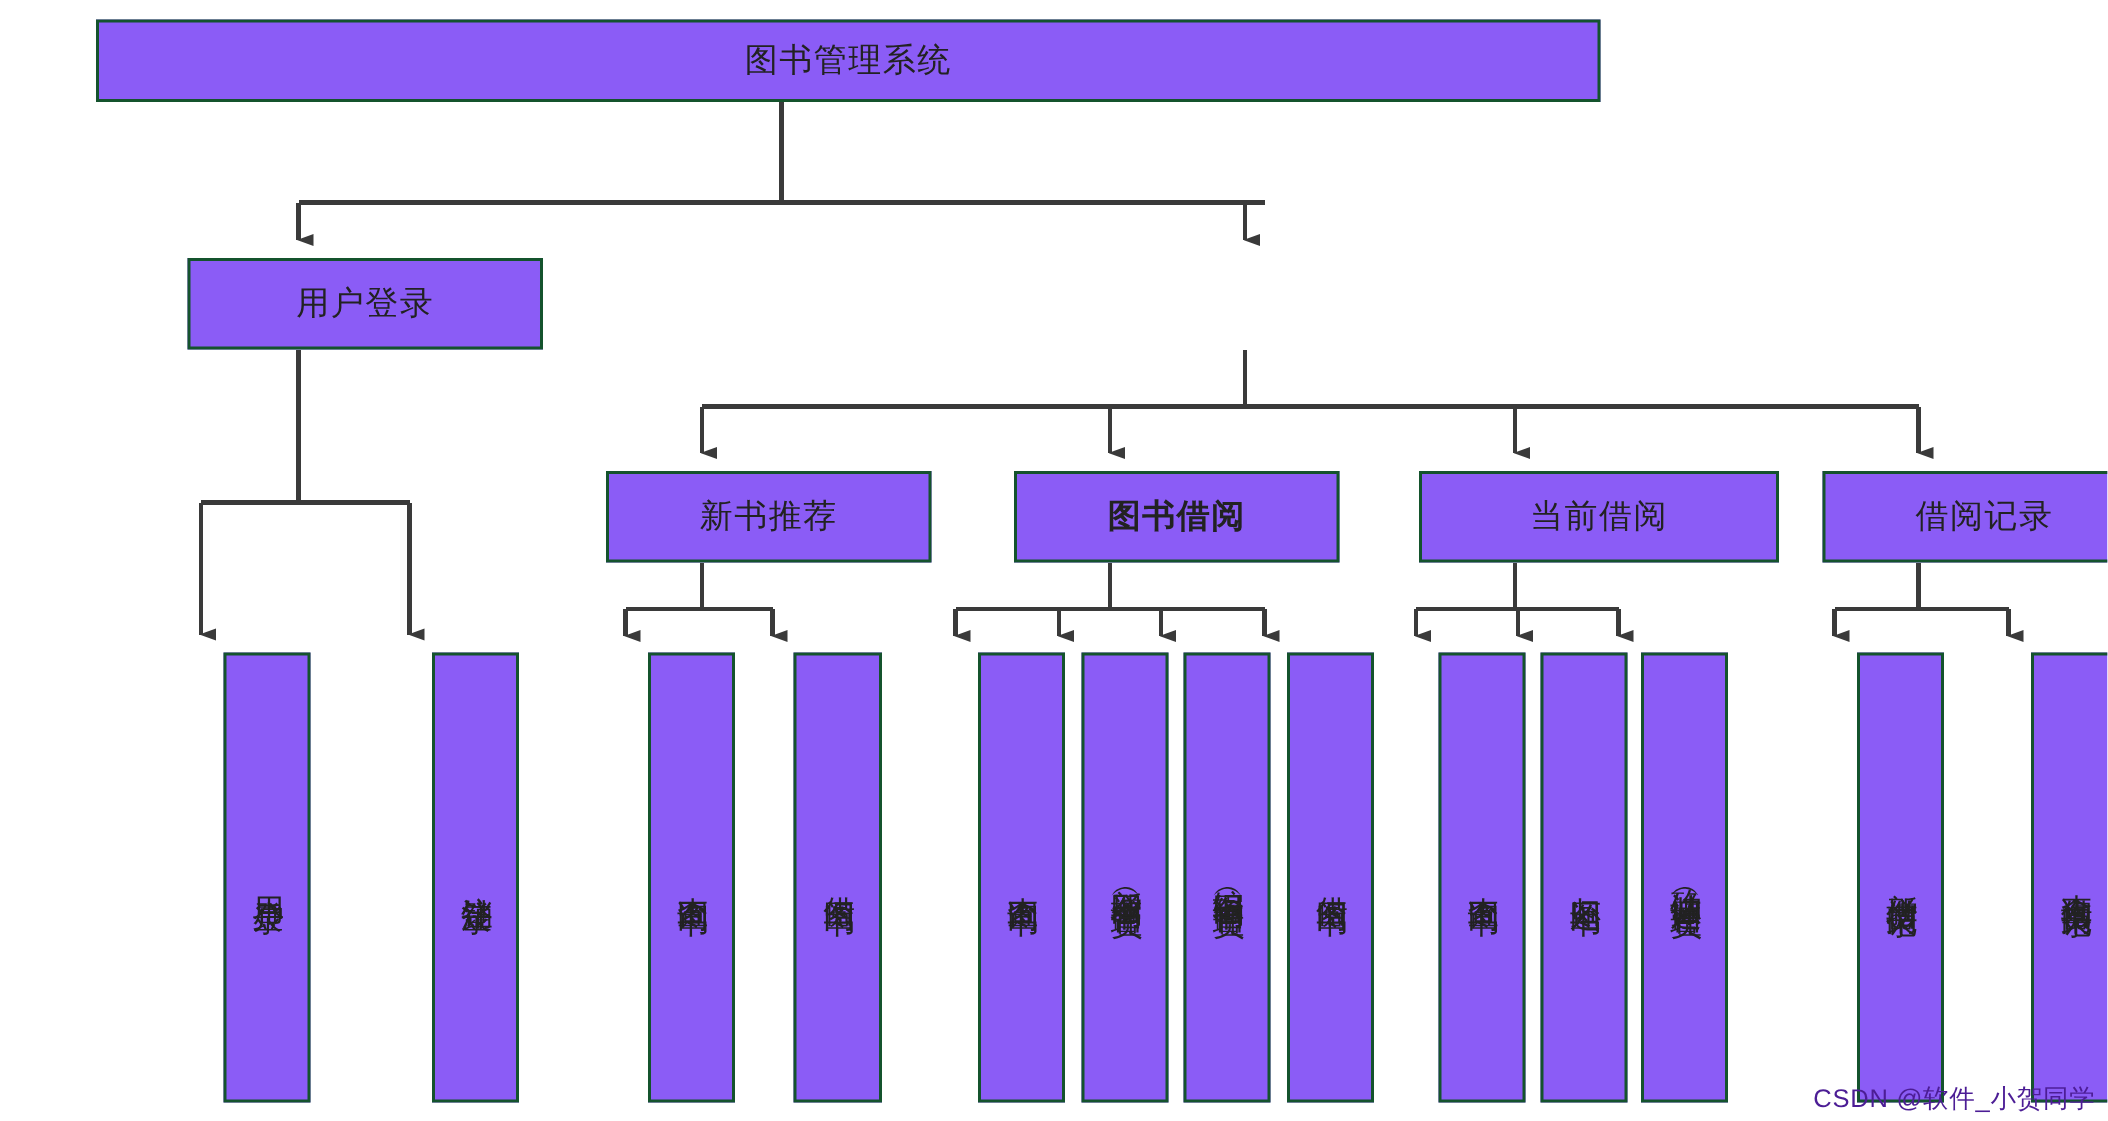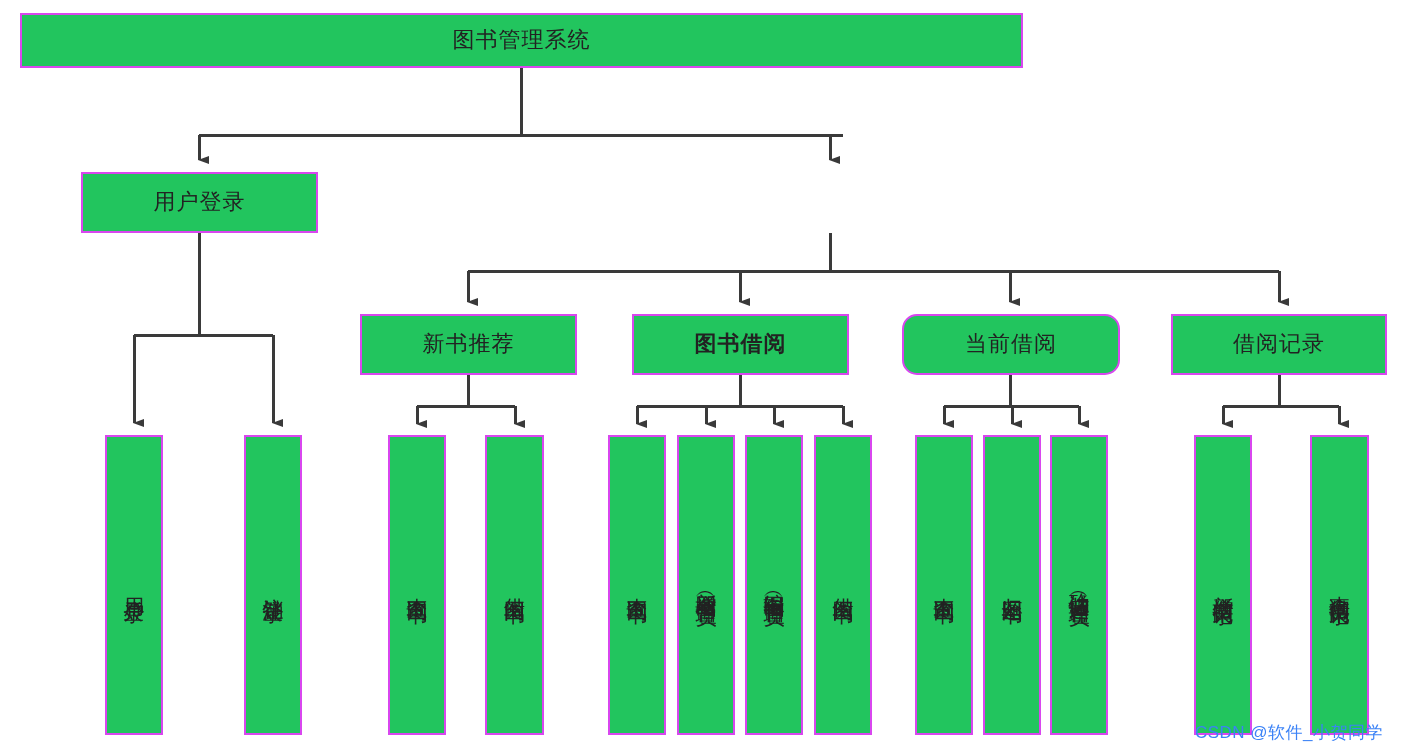--- a/index.html
+++ b/index.html
@@ -21,26 +21,27 @@
     position: absolute;
     left: 0;
     top: 0;
     width: 1405px;
     height: 747px;
     pointer-events: none;
   }
   .node {
     position: absolute;
     box-sizing: border-box;
-    background: #22c55e;
-    border: 2px solid #d946ef;
+    background: #8b5cf6;
+    border: 2px solid #14532d;
     display: flex;
     align-items: center;
     justify-content: center;
     color: #222222;
+    margin-left: 44px;
   }
   .node.horizontal {
     font-size: 22px;
     line-height: 1.1;
     letter-spacing: 1px;
   }
   .node.vertical {
     writing-mode: vertical-rl;
     text-orientation: upright;
     font-size: 21px;
@@ -52,24 +53,24 @@
   .node.vertical .node-label {
     writing-mode: vertical-rl;
     text-orientation: upright;
     display: block;
   }
   .node-root {
     font-size: 23px;
   }
   #watermark {
     position: absolute;
-    right: 22px;
+    right: 8px;
     bottom: 3px;
     font-size: 17px;
-    color: #3b82f6;
+    color: #4c1d95;
     letter-spacing: 0.5px;
     white-space: nowrap;
   }
 </style>
 </head>
 <body>
 
 <div id="diagram-root">
 
   <svg id="connector-layer" viewBox="0 0 1405 747" width="1405" height="747" xmlns="http://www.w3.org/2000/svg">
@@ -129,21 +130,21 @@
   <div class="node horizontal" style="left:81px; top:172px; width:237px; height:61px;">
     <span class="node-label">用户登录</span>
   </div>
 
   <div class="node horizontal" style="left:360px; top:314px; width:217px; height:61px;">
     <span class="node-label">新书推荐</span>
   </div>
   <div class="node horizontal" style="left:632px; top:314px; width:217px; height:61px;font-weight:bold;">
     <span class="node-label">图书借阅</span>
   </div>
-  <div class="node horizontal" style="left:902px; top:314px; width:218px; height:61px;border-radius:15px;">
+  <div class="node horizontal" style="left:902px; top:314px; width:240px; height:61px;">
     <span class="node-label">当前借阅</span>
   </div>
   <div class="node horizontal" style="left:1171px; top:314px; width:216px; height:61px;text-align:right;">
     <span class="node-label">借阅记录</span>
   </div>
 
   <div class="node vertical" style="left:105px; top:435px; width:58px; height:300px;">
     <span class="node-label">用户登录</span>
   </div>
   <div class="node vertical" style="left:244px; top:435px; width:58px; height:300px;">

